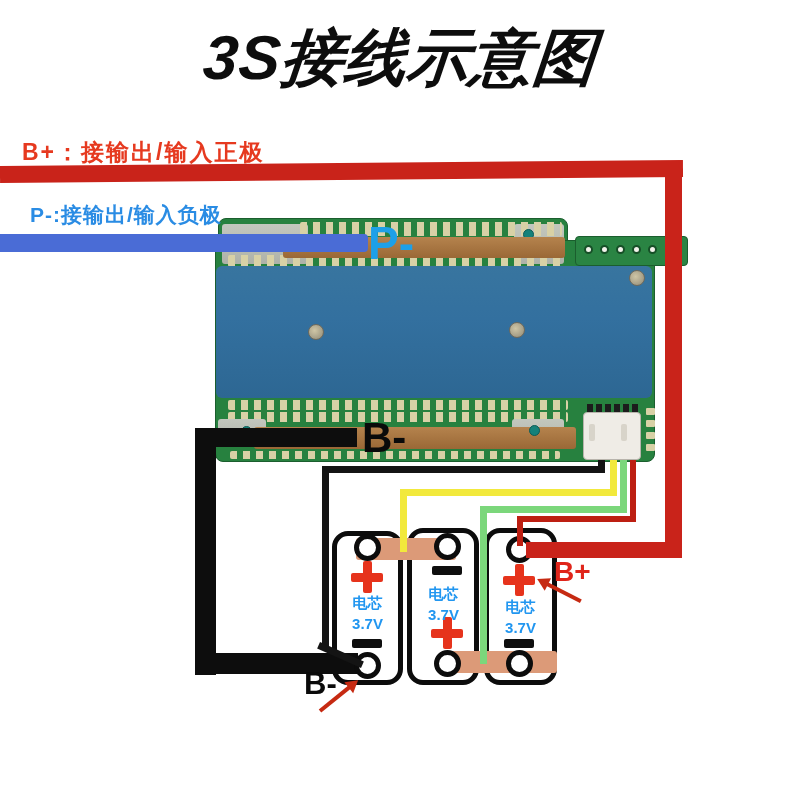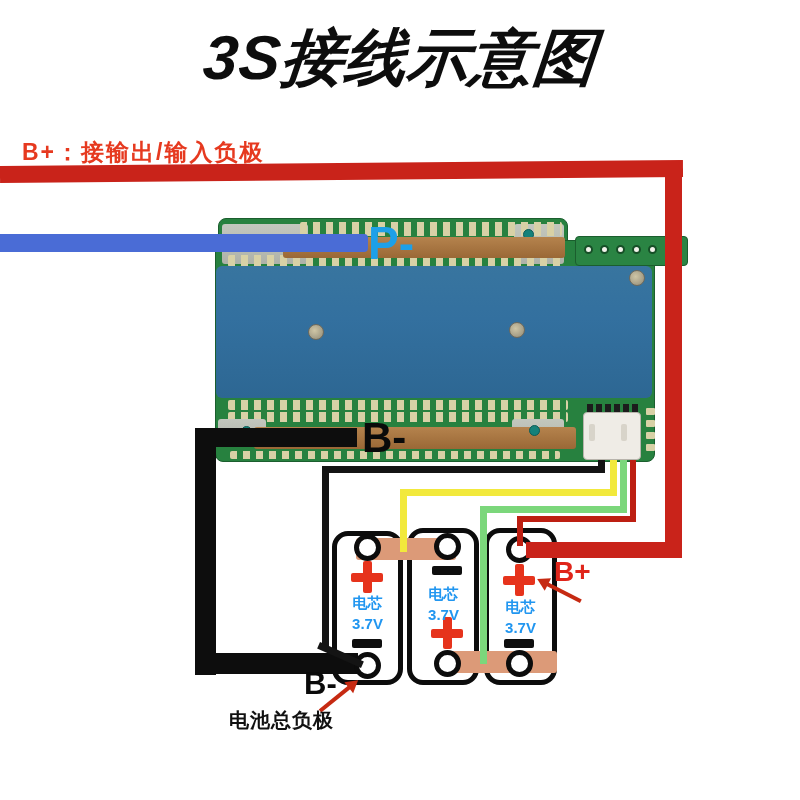--- a/index.html
+++ b/index.html
@@ -90,21 +90,22 @@
   .arrow-neg::after { content:""; position:absolute; right:-11px; top:-5px; border-left:12px solid #c62a12;
                       border-top:7px solid transparent; border-bottom:7px solid transparent; }
 </style>
 </head>
 <body>
 
 <div class="canvas">
 
   <div class="title">3S接线示意图</div>
 
-  <div class="lbl lbl-bplus-top">B+：接输出/输入负极</div>
+  <div class="lbl lbl-bplus-top">B+：接输出/输入正极</div>
+  <div class="lbl lbl-pminus-top">P-:接输出/输入负极</div>
 
   <div class="wire w-red-h"></div>
   <div class="wire w-red-v"></div>
   <div class="wire w-red-b"></div>
 
   <div class="abs board-top"></div>
   <div class="abs board-main"></div>
   <div class="abs board-ext"></div>
   <div class="ext-hole" style="left:584px; top:245px;"></div>
   <div class="ext-hole" style="left:600px; top:245px;"></div>
@@ -201,15 +202,14 @@
   </div>
   <div class="cell-text" style="left:485px; top:596px;">
     <div>电芯</div>
     <div>3.7V</div>
   </div>
 
   <div class="lbl lbl-bplus-cell">B+</div>
   <div class="arrow arrow-pos"></div>
   <div class="lbl lbl-bminus-cell">B-</div>
   <div class="arrow arrow-neg"></div>
-  <div class="lbl lbl-batt-neg">电池总负极</div>
 
 </div>
 
 </body></html>

